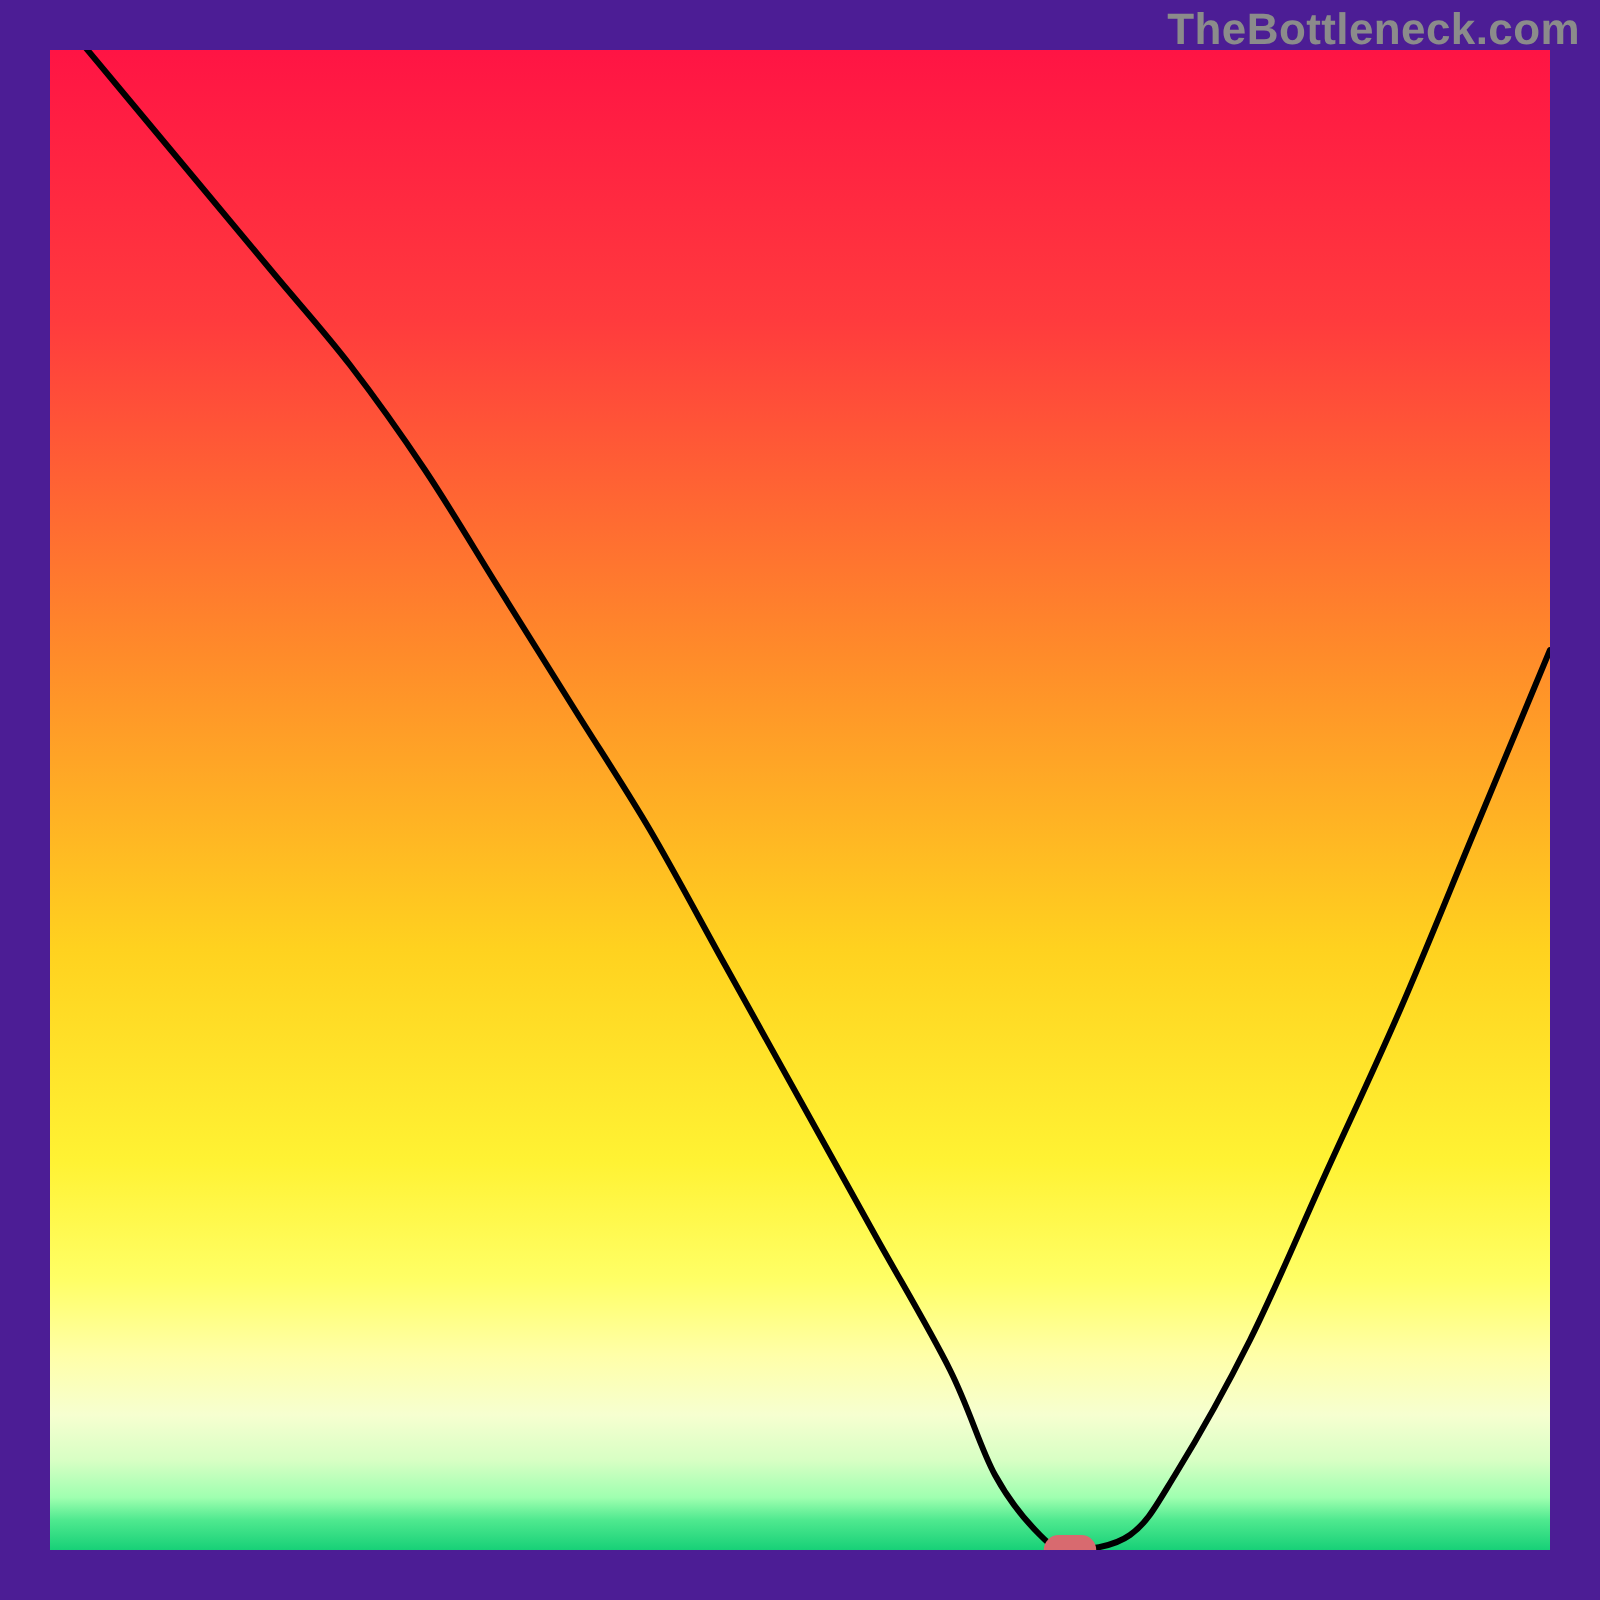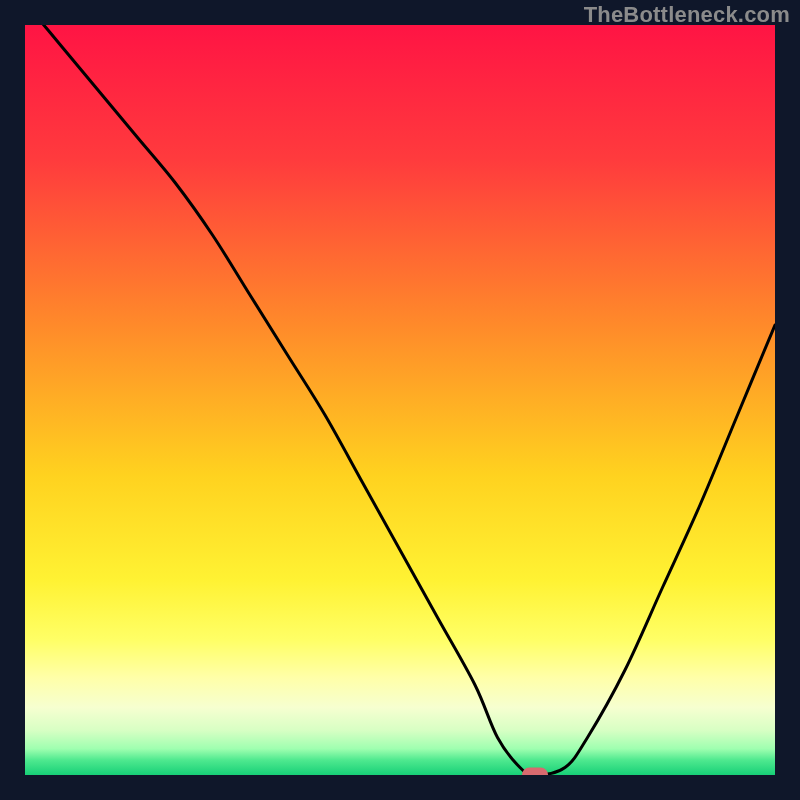--- a/index.html
+++ b/index.html
@@ -9,21 +9,21 @@
     height: 800px;
     background: #000;
     overflow: hidden;
   }
   .frame {
     position: absolute;
     left: 0;
     top: 0;
     width: 800px;
     height: 800px;
-    background: #0f172a;
+    background: #4c1d95;
   }
   .plot {
     position: absolute;
     left: 25px;
     top: 25px;
     width: 750px;
     height: 750px;
   }
   .watermark {
     position: absolute;

